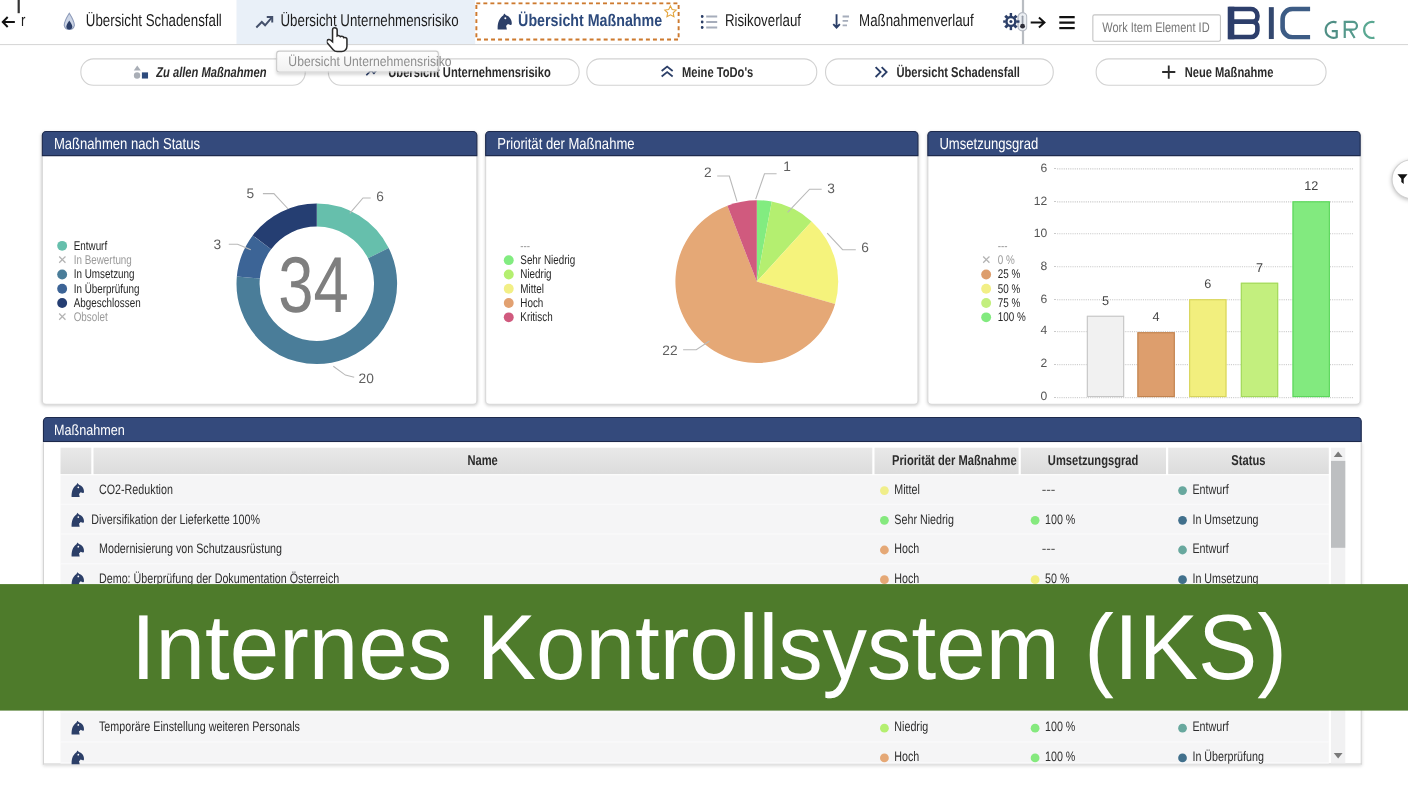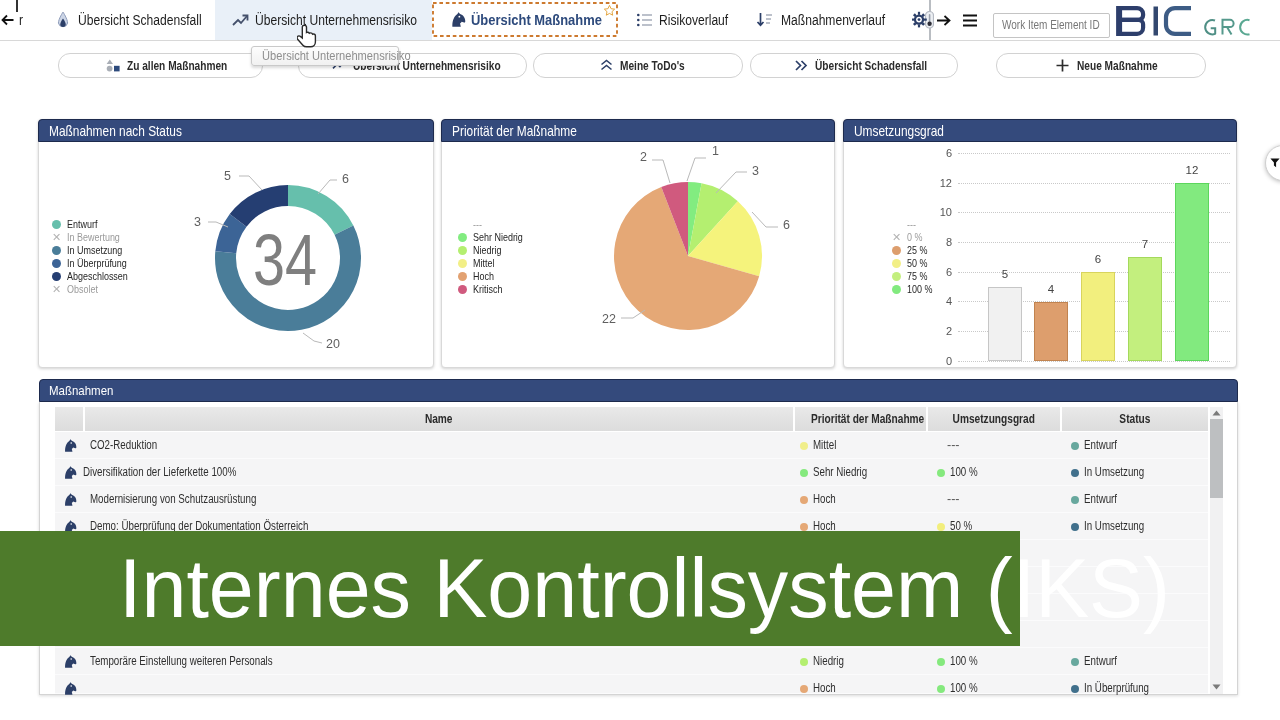--- a/index.html
+++ b/index.html
@@ -32,21 +32,21 @@
 .dot{display:inline-block;width:9px;height:9px;border-radius:50%;margin-right:6px;vertical-align:-1px;}
 .lx{display:inline-block;width:9px;margin-right:6px;color:#b3b3b3;font-size:11px;text-align:center;}
 
 #tblbar{position:absolute;left:39px;top:379px;width:1199px;height:23px;background:#344a7c;border:1px solid #1d2a4d;border-radius:4px 4px 0 0;color:#fff;font-size:13.5px;line-height:22px;padding-left:9px;}
 #tblbox{position:absolute;left:39px;top:402px;width:1199px;height:293px;background:#fff;border:1px solid #d4d4d4;border-top:none;box-shadow:0 1px 3px rgba(0,0,0,.15);}
 .hcell{position:absolute;top:407px;height:24px;background:linear-gradient(#e9e9e9,#dcdcdc);font-size:13px;color:#2b2b2b;text-align:center;line-height:24px;font-weight:bold;}
 .row{position:absolute;height:27px;background:#f5f5f6;border-bottom:1px solid #fbfbfc;text-decoration:underline;}
 .rcell{position:absolute;top:0;height:27px;font-size:12.5px;color:#2e2e2e;line-height:27px;white-space:nowrap;overflow:hidden;}
 .rdot{display:inline-block;width:8px;height:8px;border-radius:50%;margin-right:5px;vertical-align:-1px;}
 
-#banner{position:absolute;left:0;top:531px;width:1020px;height:115px;background:#4e7b2b;z-index:60;}
+#banner{position:absolute;left:0;top:531px;width:1280px;height:115px;background:#4e7b2b;z-index:60;}
 #banner span{position:absolute;left:119px;top:9px;white-space:nowrap;font-size:84px;color:#fff;transform:scaleX(.962);transform-origin:0 0;}
 
 #fcirc{position:absolute;left:1265px;top:145px;width:36px;height:36px;border-radius:50%;background:#fff;border:1px solid #d0d0d0;box-shadow:0 1px 4px rgba(0,0,0,.25);}
 </style></head>
 <body>
 <div id="tabbar">
   <div id="hovtab"></div>
   <div id="acttab"></div>
   <svg class="abs" style="left:432px;top:2px" width="186" height="35">
       <rect x="1" y="1" width="184" height="33" fill="none" stroke="#cd7a2f" stroke-width="1.9" stroke-dasharray="3.6 2.8"></rect>
@@ -139,21 +139,21 @@
     <rect x="38.5" y="0.5" width="4.5" height="29" fill="#33486f"></rect>
     <path d="M76 2.1 h-16 a9 9 0 0 0 -9 9 v7.8 a9 9 0 0 0 9 9 h16" stroke="#3d5c85" stroke-width="4.2" fill="none"></path>
     <g fill="none" stroke-width="2">
       <path d="M100 14.5 a7.2 7.2 0 1 0 0 13.4 l0.2 -0.2 v-5.4 h-4.5" stroke="#4f8f85"></path>
       <path d="M107.5 28.5 V13.8 h7.5 a3.6 3.6 0 0 1 0 7.2 h-7.5 M112 21 l4.5 7.5" stroke="#55998c"></path>
       <path d="M134.5 14.2 a7.3 7.3 0 1 0 0 14" stroke="#5aa892"></path>
     </g>
   </svg>
 </div>
 <div id="toolbar">
-  <div class="btn" style="left:58px;width:205px;padding-left:12px;">
+  <div class="btn" style="left:73px;width:205px;padding-left:12px;font-style:italic;">
     <svg style="vertical-align:-2px;margin-right:7px" width="14" height="13" viewBox="0 0 14 13">
       <path d="M3.8 0.5 L7 5 H0.6 Z" fill="#a9aeb6"></path>
         <circle cx="3.6" cy="9.6" r="2.9" fill="#a9aeb6"></circle>
         <rect x="8" y="6.8" width="5.6" height="5.6" fill="#2d4a7c"></rect>
     </svg><span class="sx" style="margin-right:-28px">Zu allen Maßnahmen</span></div>
   <div class="btn" style="left:298px;width:229px;padding-left:8px;">
     <svg style="vertical-align:-1px;margin-right:6px" width="15" height="13" viewBox="0 0 17 15">
         <path d="M1 12 L6 7 L9 10 L15 3" stroke="#2c3f68" stroke-width="1.8" fill="none"></path>
         <path d="M10.5 2.5 H15.5 V7.5" stroke="#2c3f68" stroke-width="1.8" fill="none"></path>
       </svg><span class="sx" style="margin-right:-42px">Übersicht Unternehmensrisiko</span></div>

